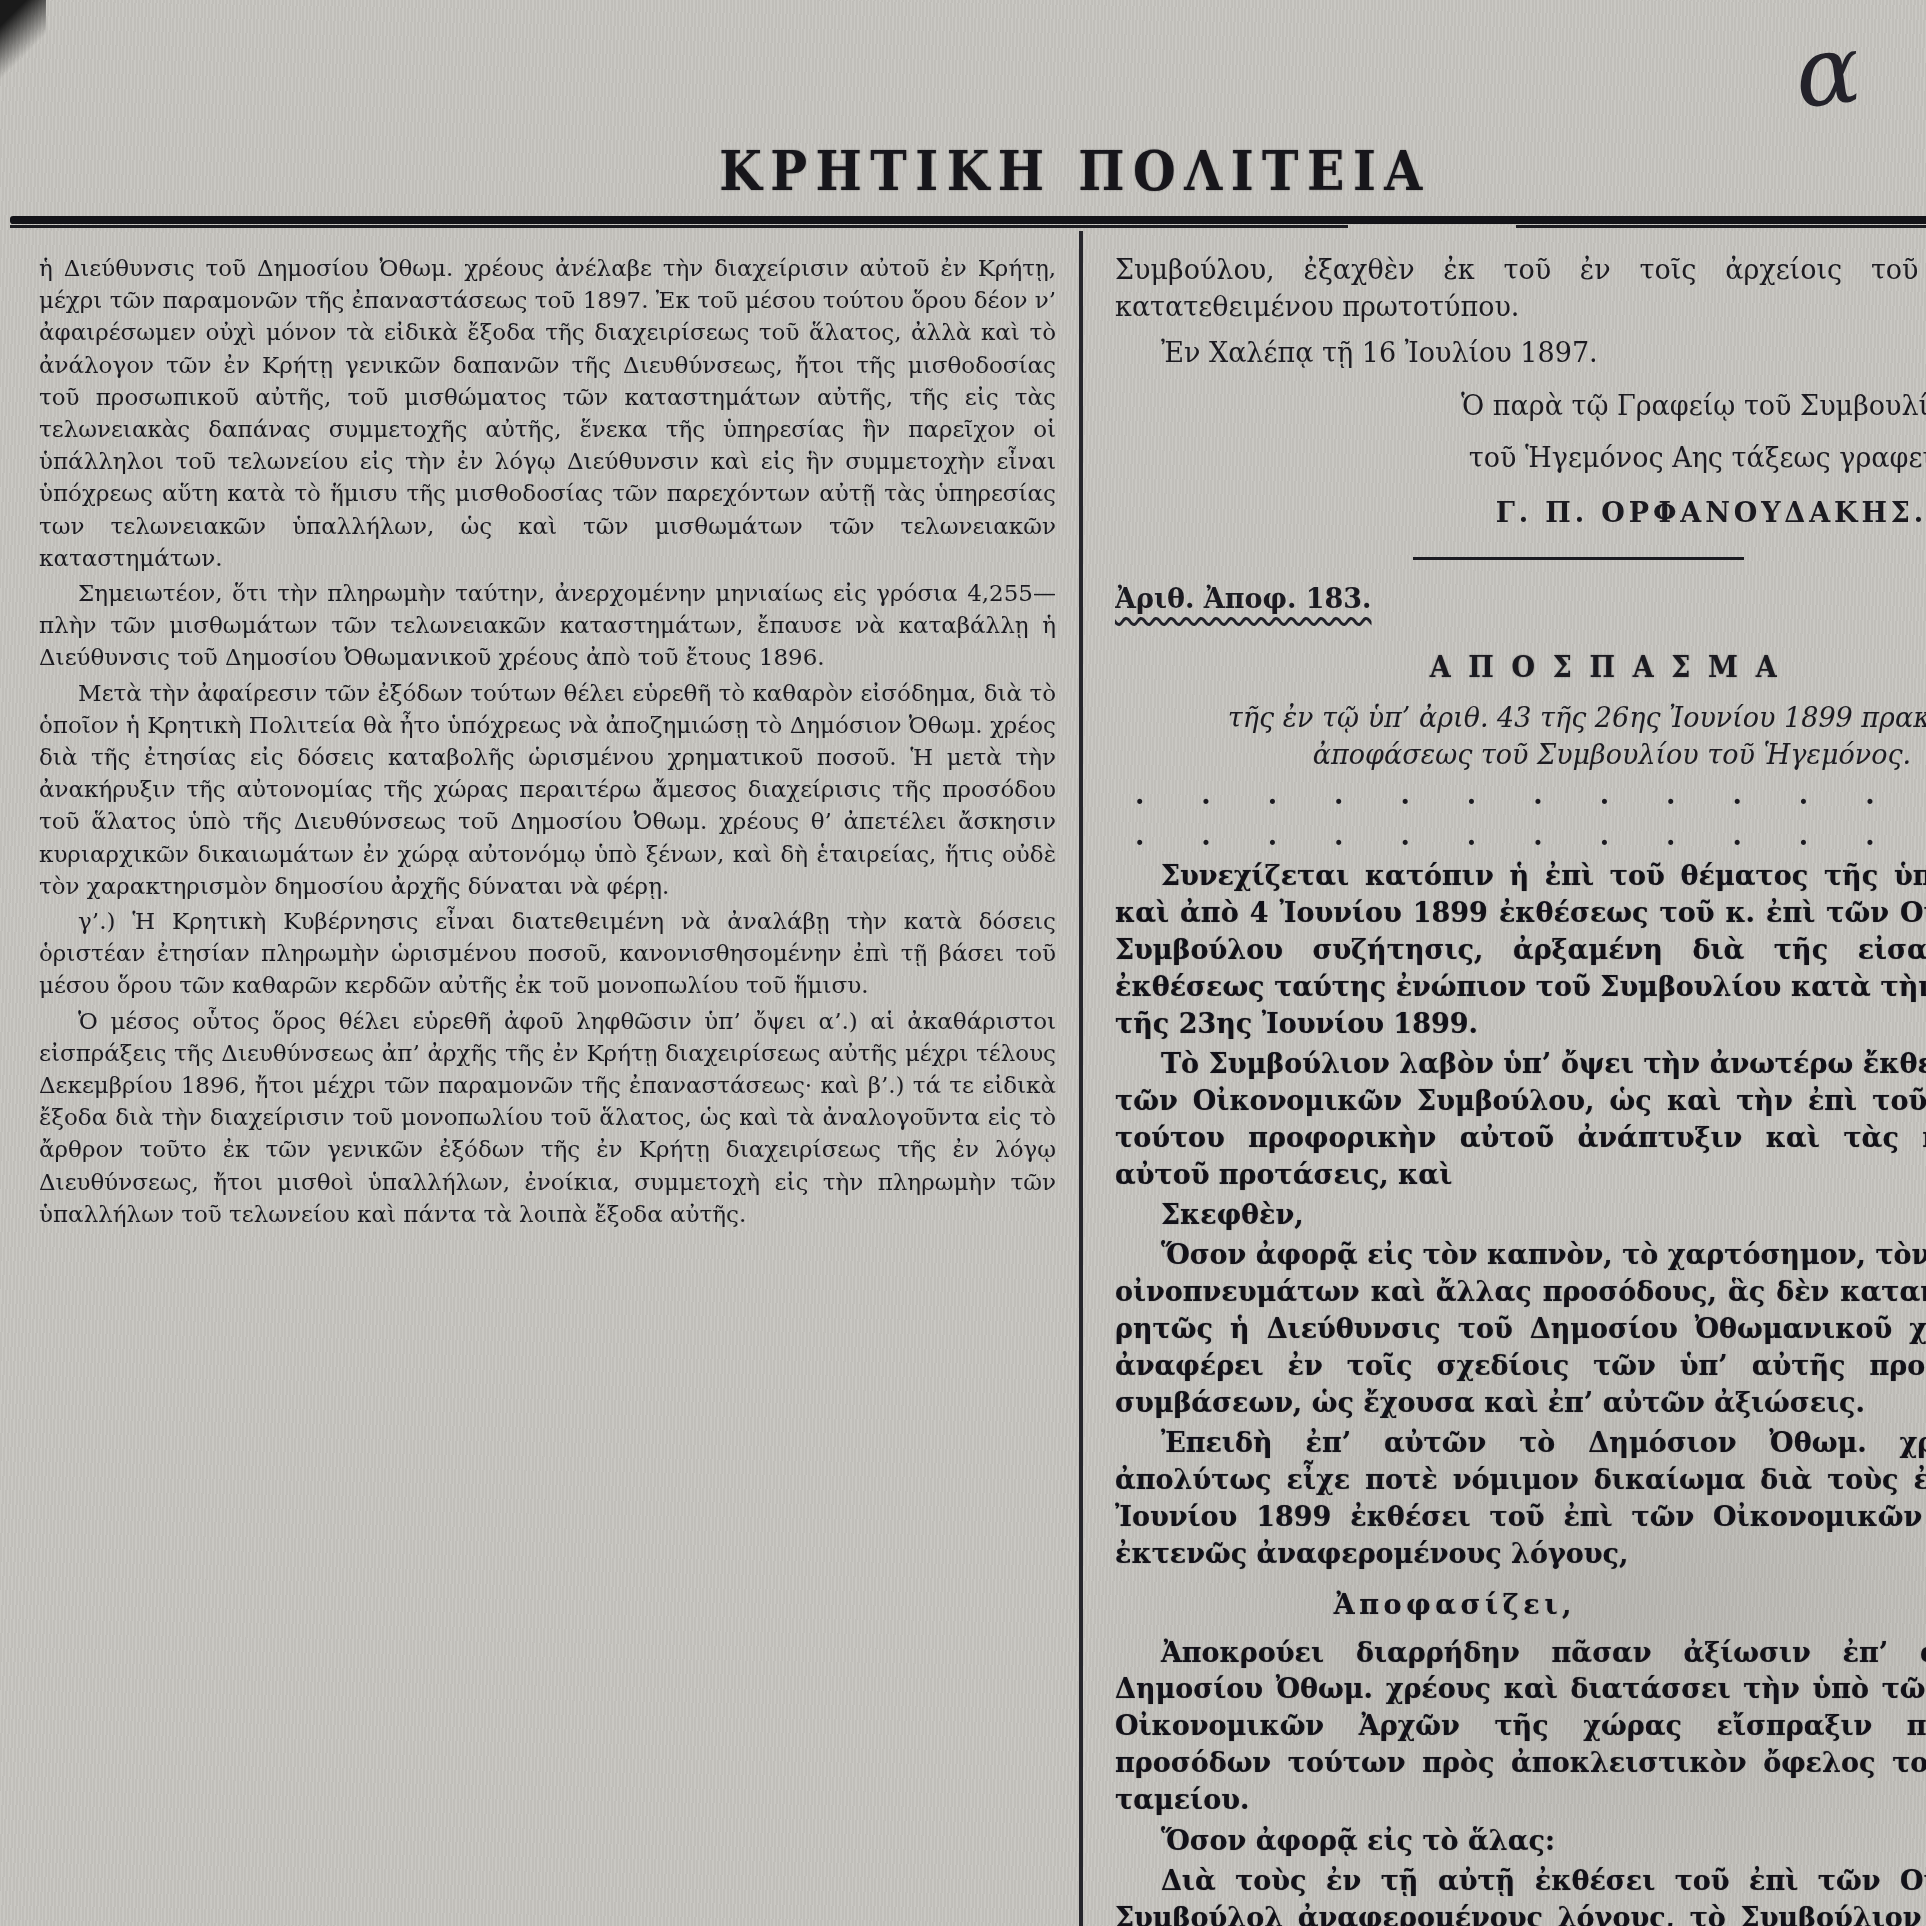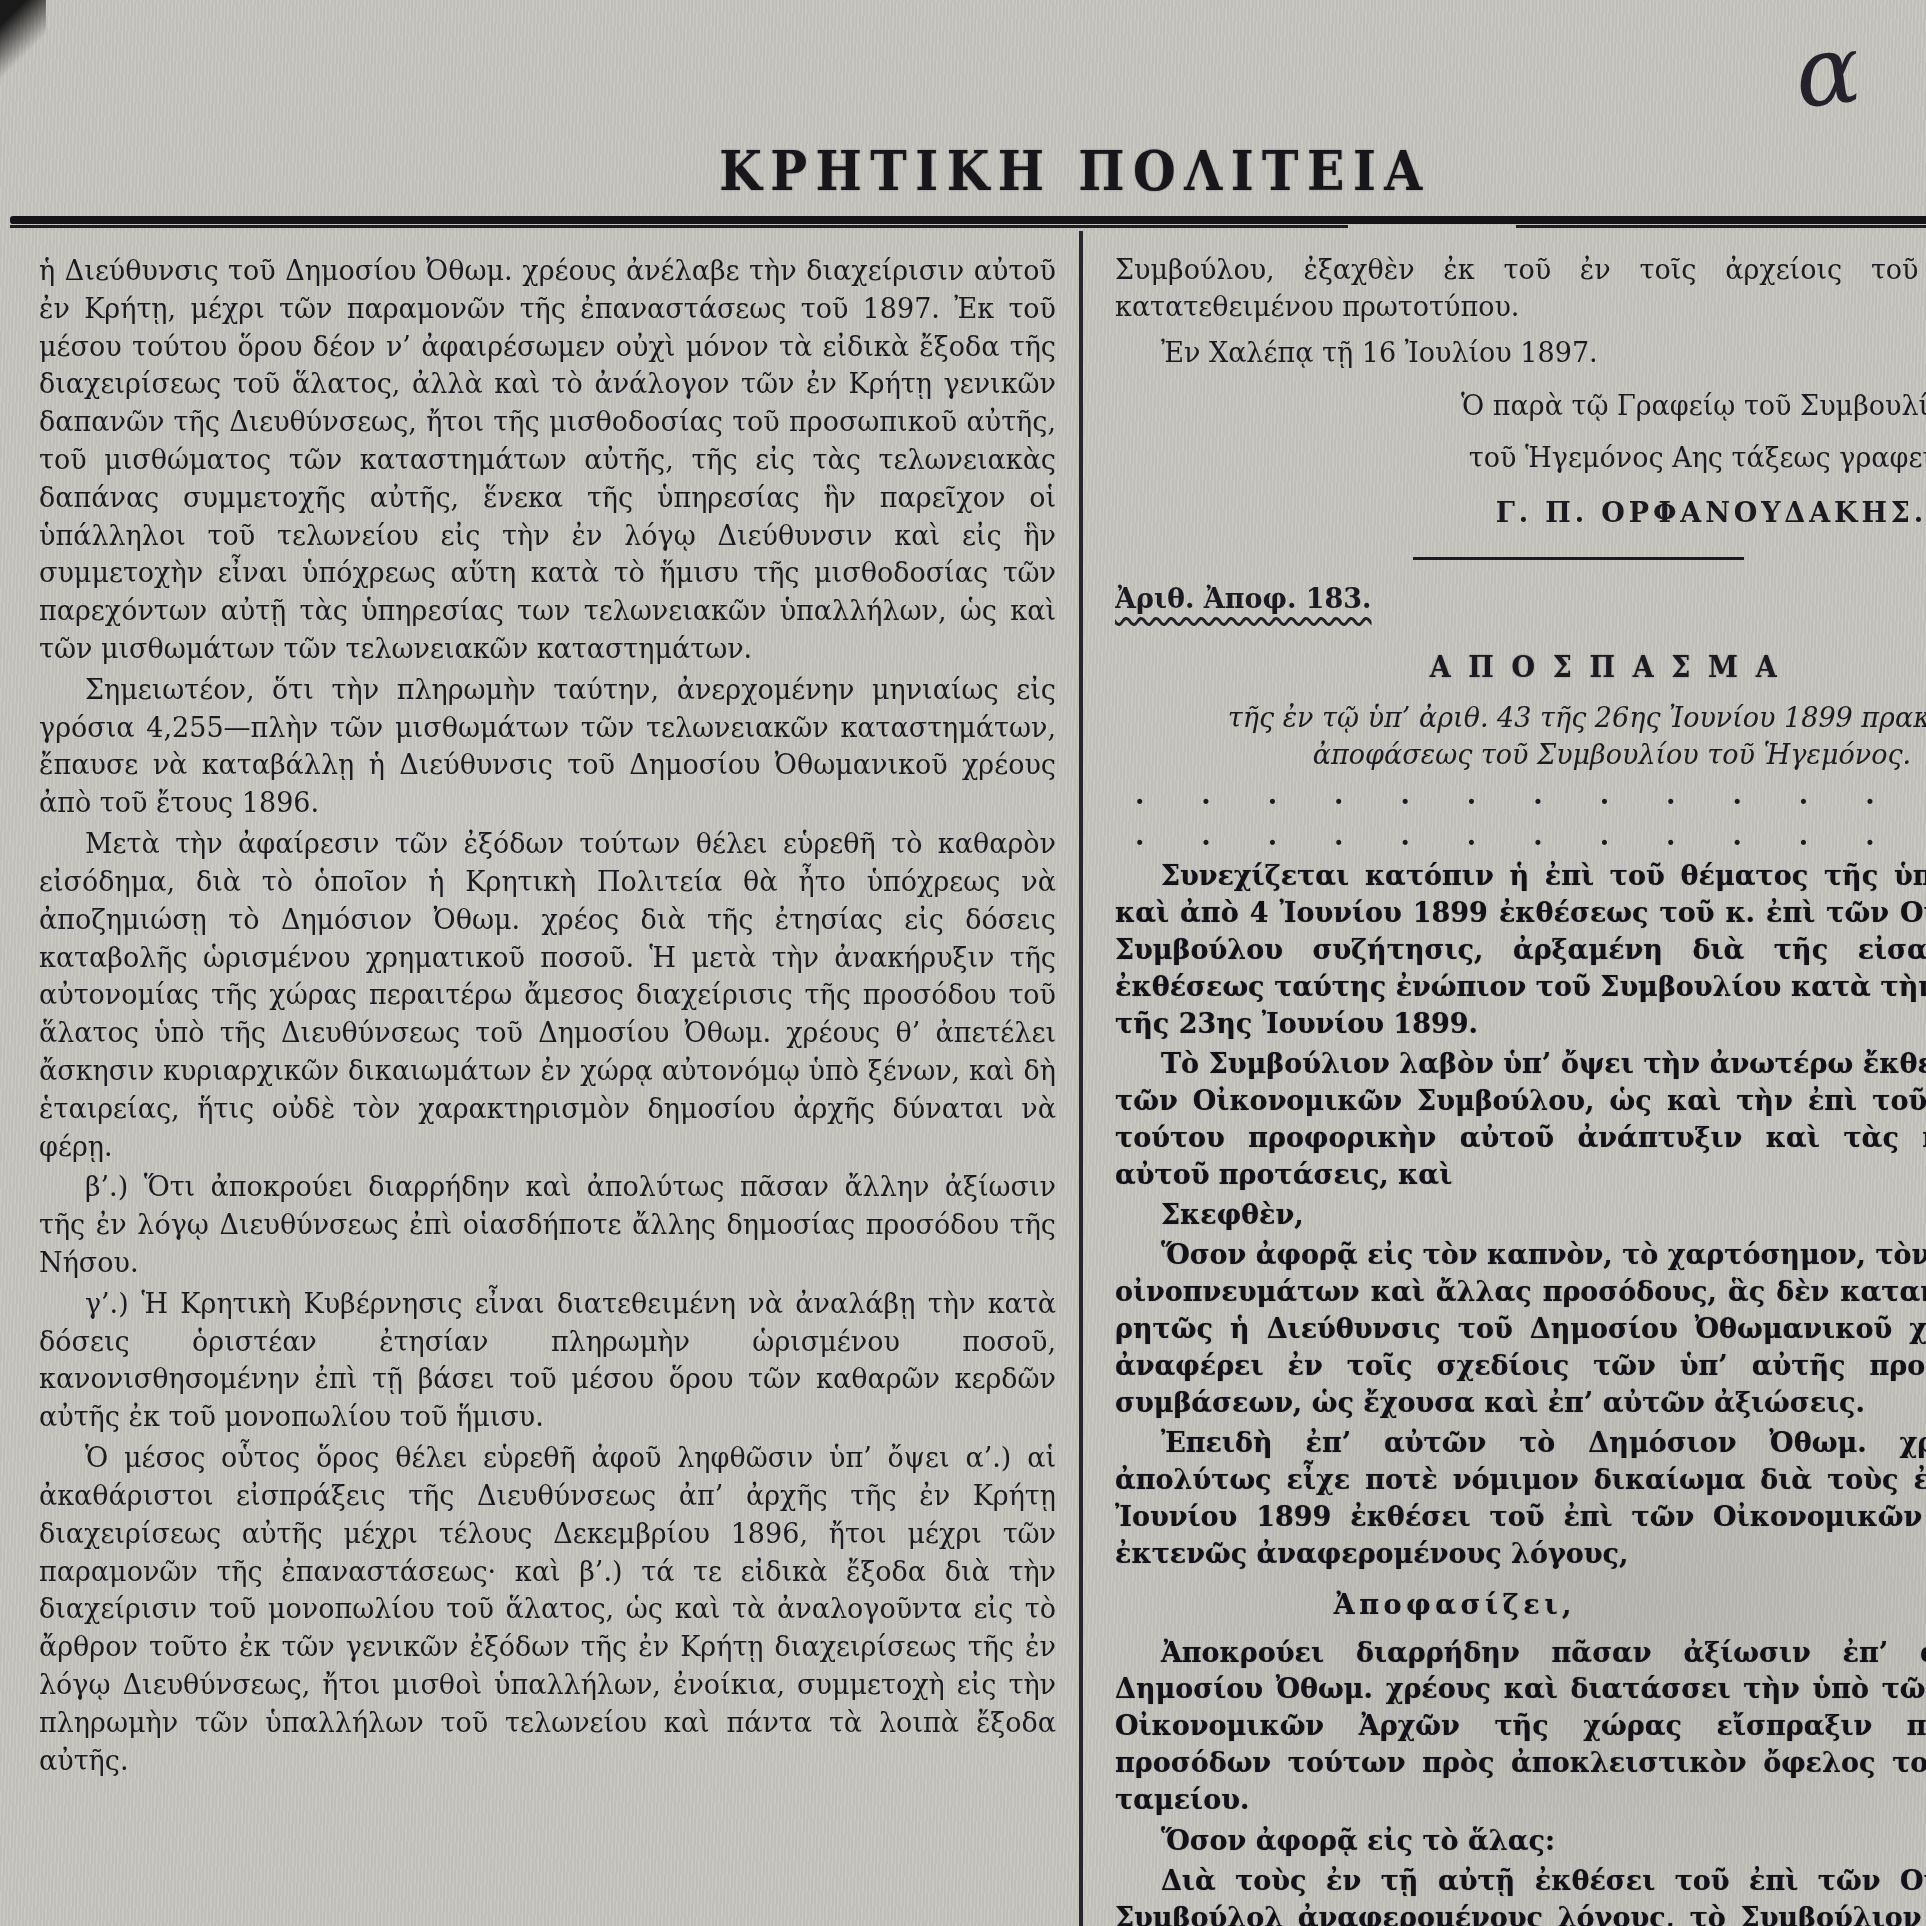--- a/index.html
+++ b/index.html
@@ -34,21 +34,21 @@
   .header-rule .bar-c{position:absolute;right:6%;top:9.2px;width:22%;height:3.1px;background:#1d1d22;}
 
   .col-sep{position:absolute;left:1079px;top:231px;height:2631px;width:3.9px;
     background:linear-gradient(to bottom,#26262c 0 92%, rgba(38,38,44,0));}
 
   
   .col{position:absolute;top:252px;text-align:justify;color:#1b1a20;overflow:hidden;}
   .col-left{left:39px;width:1017px;height:2620px;}
   .col-right{left:1115px;width:994px;height:2623px;}
 
-  .para{margin:0 0 3.1px 0;text-indent:1.7em;font-size:27px;line-height:1.40;}
+  .para{margin:0 0 3.1px 0;text-indent:1.7em;font-size:23px;line-height:1.40;}
   .col-right .para{font-size:27px;line-height:1.37;}
   .t-continuation{text-indent:0;}
   .t-date{margin-top:9.2px;}
   .t-sig-center{text-align:center;text-indent:0;padding-left:20%;margin-top:15.4px;}
   .t-sig-caps{text-align:center;text-indent:0;padding-left:20%;margin-top:17.7px;
     font-size:32px;font-weight:bold;letter-spacing:3.9px;}
   .t-rule{height:3.9px;background:#1b1b21;width:331px;margin:25px 0 19px 30%;}
   .t-ref{text-indent:0;font-weight:bold;font-size:32px;margin-top:21px;width:max-content;
     text-decoration:underline wavy #22222a;text-decoration-thickness:2.7px;text-underline-offset:9.2px;}
   .t-heading{text-align:center;text-indent:0;font-size:66px;font-weight:bold;letter-spacing:17.7px;
@@ -75,21 +75,20 @@
     <div class="bar-b"></div>
     <div class="bar-c"></div>
   </div>
 
   <div class="col-sep"></div>
 
   <div class="col col-left">
       <p class="para t-continuation">ἡ Διεύθυνσις τοῦ Δημοσίου Ὀθωμ. χρέους ἀνέλαβε τὴν διαχείρισιν αὐτοῦ ἐν Κρήτῃ, μέχρι τῶν παραμονῶν τῆς ἐπαναστάσεως τοῦ 1897. Ἐκ τοῦ μέσου τούτου ὅρου δέον ν’ ἀφαιρέσωμεν οὐχὶ μόνον τὰ εἰδικὰ ἔξοδα τῆς διαχειρίσεως τοῦ ἅλατος, ἀλλὰ καὶ τὸ ἀνάλογον τῶν ἐν Κρήτῃ γενικῶν δαπανῶν τῆς Διευθύνσεως, ἤτοι τῆς μισθοδοσίας τοῦ προσωπικοῦ αὐτῆς, τοῦ μισθώματος τῶν καταστημάτων αὐτῆς, τῆς εἰς τὰς τελωνειακὰς δαπάνας συμμετοχῆς αὐτῆς, ἕνεκα τῆς ὑπηρεσίας ἣν παρεῖχον οἱ ὑπάλληλοι τοῦ τελωνείου εἰς τὴν ἐν λόγῳ Διεύθυνσιν καὶ εἰς ἣν συμμετοχὴν εἶναι ὑπόχρεως αὕτη κατὰ τὸ ἥμισυ τῆς μισθοδοσίας τῶν παρεχόντων αὐτῇ τὰς ὑπηρεσίας των τελωνειακῶν ὑπαλλήλων, ὡς καὶ τῶν μισθωμάτων τῶν τελωνειακῶν καταστημάτων.</p>
       <p class="para t-body">Σημειωτέον, ὅτι τὴν πληρωμὴν ταύτην, ἀνερχομένην μηνιαίως εἰς γρόσια 4,255—πλὴν τῶν μισθωμάτων τῶν τελωνειακῶν καταστημάτων, ἔπαυσε νὰ καταβάλλῃ ἡ Διεύθυνσις τοῦ Δημοσίου Ὀθωμανικοῦ χρέους ἀπὸ τοῦ ἔτους 1896.</p>
       <p class="para t-body">Μετὰ τὴν ἀφαίρεσιν τῶν ἐξόδων τούτων θέλει εὑρεθῆ τὸ καθαρὸν εἰσόδημα, διὰ τὸ ὁποῖον ἡ Κρητικὴ Πολιτεία θὰ ἦτο ὑπόχρεως νὰ ἀποζημιώσῃ τὸ Δημόσιον Ὀθωμ. χρέος διὰ τῆς ἐτησίας εἰς δόσεις καταβολῆς ὡρισμένου χρηματικοῦ ποσοῦ. Ἡ μετὰ τὴν ἀνακήρυξιν τῆς αὐτονομίας τῆς χώρας περαιτέρω ἄμεσος διαχείρισις τῆς προσόδου τοῦ ἅλατος ὑπὸ τῆς Διευθύνσεως τοῦ Δημοσίου Ὀθωμ. χρέους θ’ ἀπετέλει ἄσκησιν κυριαρχικῶν δικαιωμάτων ἐν χώρᾳ αὐτονόμῳ ὑπὸ ξένων, καὶ δὴ ἑταιρείας, ἥτις οὐδὲ τὸν χαρακτηρισμὸν δημοσίου ἀρχῆς δύναται νὰ φέρῃ.</p>
-      <p class="para t-body">β’.) Ὅτι ἀποκρούει διαρρήδην καὶ ἀπολύτως πᾶσαν ἄλλην ἀξίωσιν τῆς ἐν λόγῳ Διευθύνσεως ἐπὶ οἱασδήποτε ἄλλης δημοσίας προσόδου τῆς Νήσου.</p>
       <p class="para t-body">γ’.) Ἡ Κρητικὴ Κυβέρνησις εἶναι διατεθειμένη νὰ ἀναλάβῃ τὴν κατὰ δόσεις ὁριστέαν ἐτησίαν πληρωμὴν ὡρισμένου ποσοῦ, κανονισθησομένην ἐπὶ τῇ βάσει τοῦ μέσου ὅρου τῶν καθαρῶν κερδῶν αὐτῆς ἐκ τοῦ μονοπωλίου τοῦ ἥμισυ.</p>
       <p class="para t-body">Ὁ μέσος οὗτος ὅρος θέλει εὑρεθῆ ἀφοῦ ληφθῶσιν ὑπ’ ὄψει α’.) αἱ ἀκαθάριστοι εἰσπράξεις τῆς Διευθύνσεως ἀπ’ ἀρχῆς τῆς ἐν Κρήτῃ διαχειρίσεως αὐτῆς μέχρι τέλους Δεκεμβρίου 1896, ἤτοι μέχρι τῶν παραμονῶν τῆς ἐπαναστάσεως· καὶ β’.) τά τε εἰδικὰ ἔξοδα διὰ τὴν διαχείρισιν τοῦ μονοπωλίου τοῦ ἅλατος, ὡς καὶ τὰ ἀναλογοῦντα εἰς τὸ ἄρθρον τοῦτο ἐκ τῶν γενικῶν ἐξόδων τῆς ἐν Κρήτῃ διαχειρίσεως τῆς ἐν λόγῳ Διευθύνσεως, ἤτοι μισθοὶ ὑπαλλήλων, ἐνοίκια, συμμετοχὴ εἰς τὴν πληρωμὴν τῶν ὑπαλλήλων τοῦ τελωνείου καὶ πάντα τὰ λοιπὰ ἔξοδα αὐτῆς.</p>
     </div>
   <div class="col col-right">
       <p class="para t-continuation">Συμβούλου, ἐξαχθὲν ἐκ τοῦ ἐν τοῖς ἀρχείοις τοῦ Συμβουλίου κατατεθειμένου πρωτοτύπου.</p>
       <p class="para t-date">Ἐν Χαλέπᾳ τῇ 16 Ἰουλίου 1897.</p>
       <p class="para t-sig-center">Ὁ παρὰ τῷ Γραφείῳ τοῦ Συμβουλίου</p>
       <p class="para t-sig-center">τοῦ Ἡγεμόνος Αης τάξεως γραφεὺς</p>
       <p class="para t-sig-caps">Γ. Π. ΟΡΦΑΝΟΥΔΑΚΗΣ.</p>
       <div class="para t-rule"></div>

